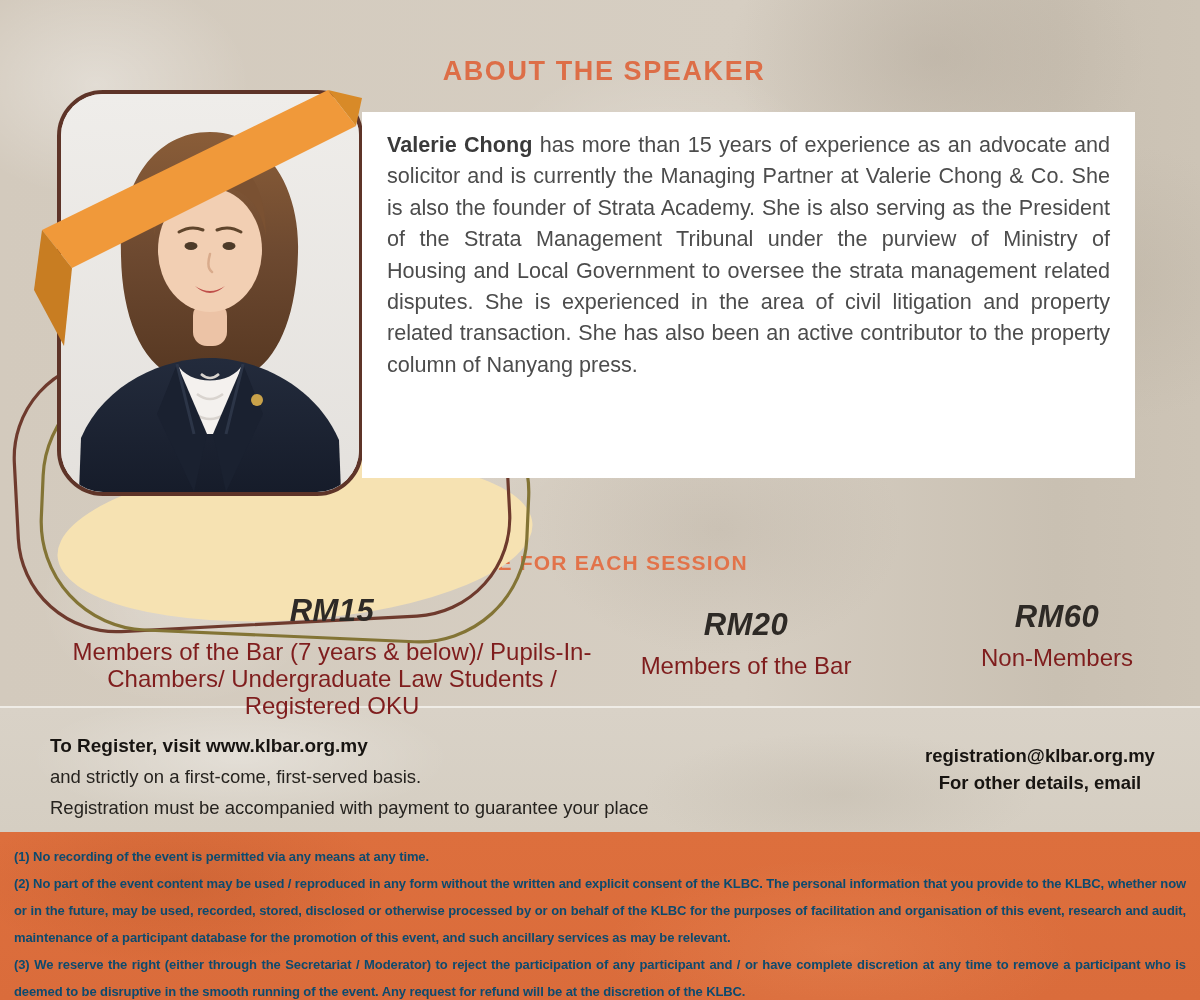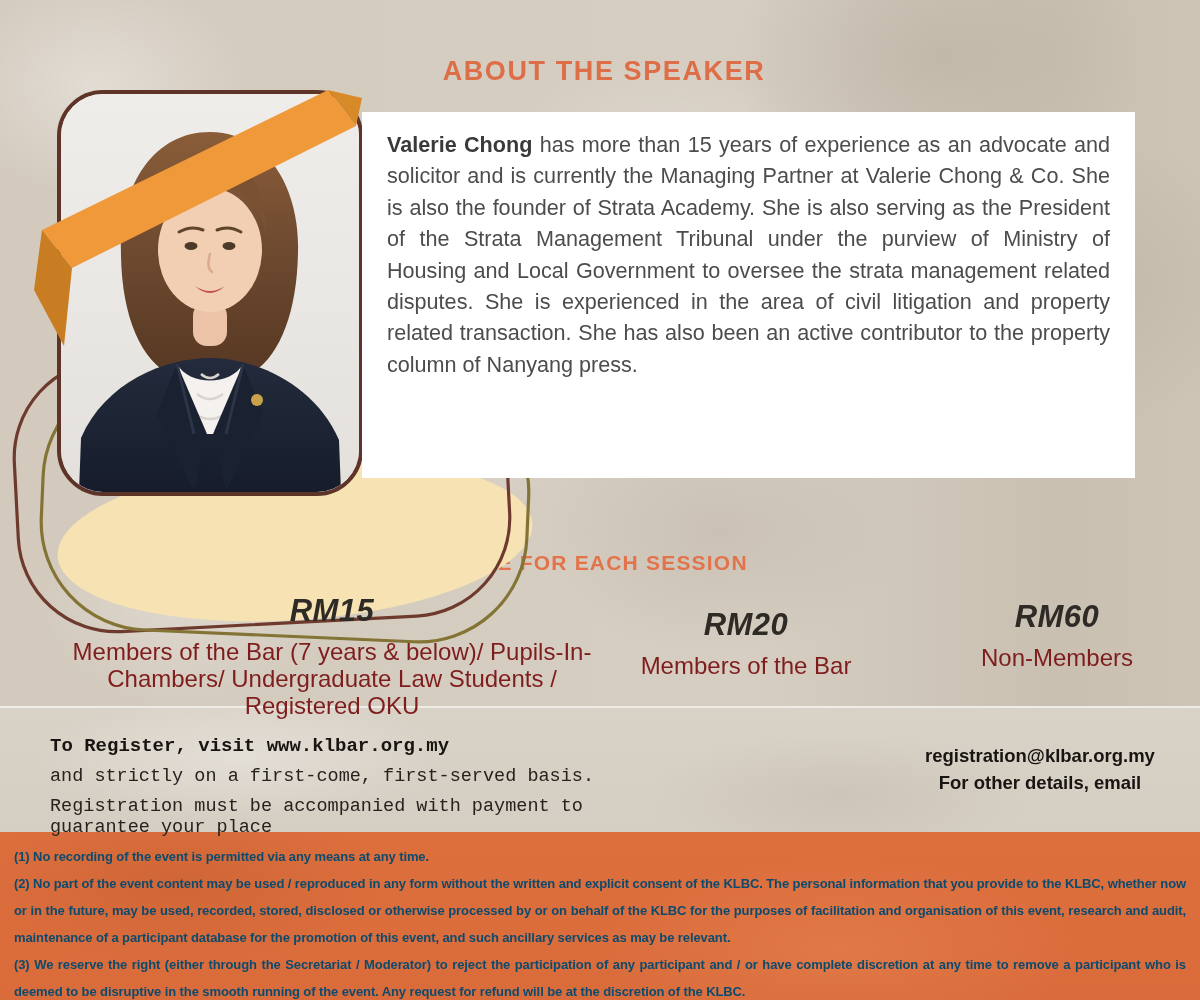--- a/index.html
+++ b/index.html
@@ -55,21 +55,21 @@
 
   
   .fee-col{position:absolute;text-align:center;z-index:2;}
   .fee-col-1{left:72px;top:593px;width:520px;}
   .fee-col-2{left:616px;top:607px;width:260px;}
   .fee-col-3{left:928px;top:599px;width:258px;}
   .fee-price{font-size:31px;font-weight:800;font-style:italic;color:#2e2a26;letter-spacing:.5px;}
   .fee-audience{margin-top:9px;font-size:24px;line-height:27px;color:#7f1d1d;}
 
   
-  .reg-left{position:absolute;left:50px;top:735px;width:640px;z-index:2;font-family:Liberation Mono, monospace;}
+  .reg-left{position:absolute;left:50px;top:735px;width:640px;z-index:2;}
   .reg-heading{font-size:19px;font-weight:800;color:#171411;}
   .reg-line{margin-top:9px;font-size:18.5px;color:#26231f;}
   .reg-right{position:absolute;left:915px;top:742px;width:250px;text-align:center;z-index:2;}
   .reg-right div{font-size:18.5px;font-weight:800;color:#171411;line-height:27px;}
 
   
   .terms{position:absolute;left:0;top:832px;width:1200px;height:168px;box-sizing:border-box;
     padding:11px 14px 0 14px;z-index:2;}
   .terms p{margin:0;font-size:13px;font-weight:700;letter-spacing:-0.1px;
     line-height:27px;color:#0c4a6e;text-align:justify;}

